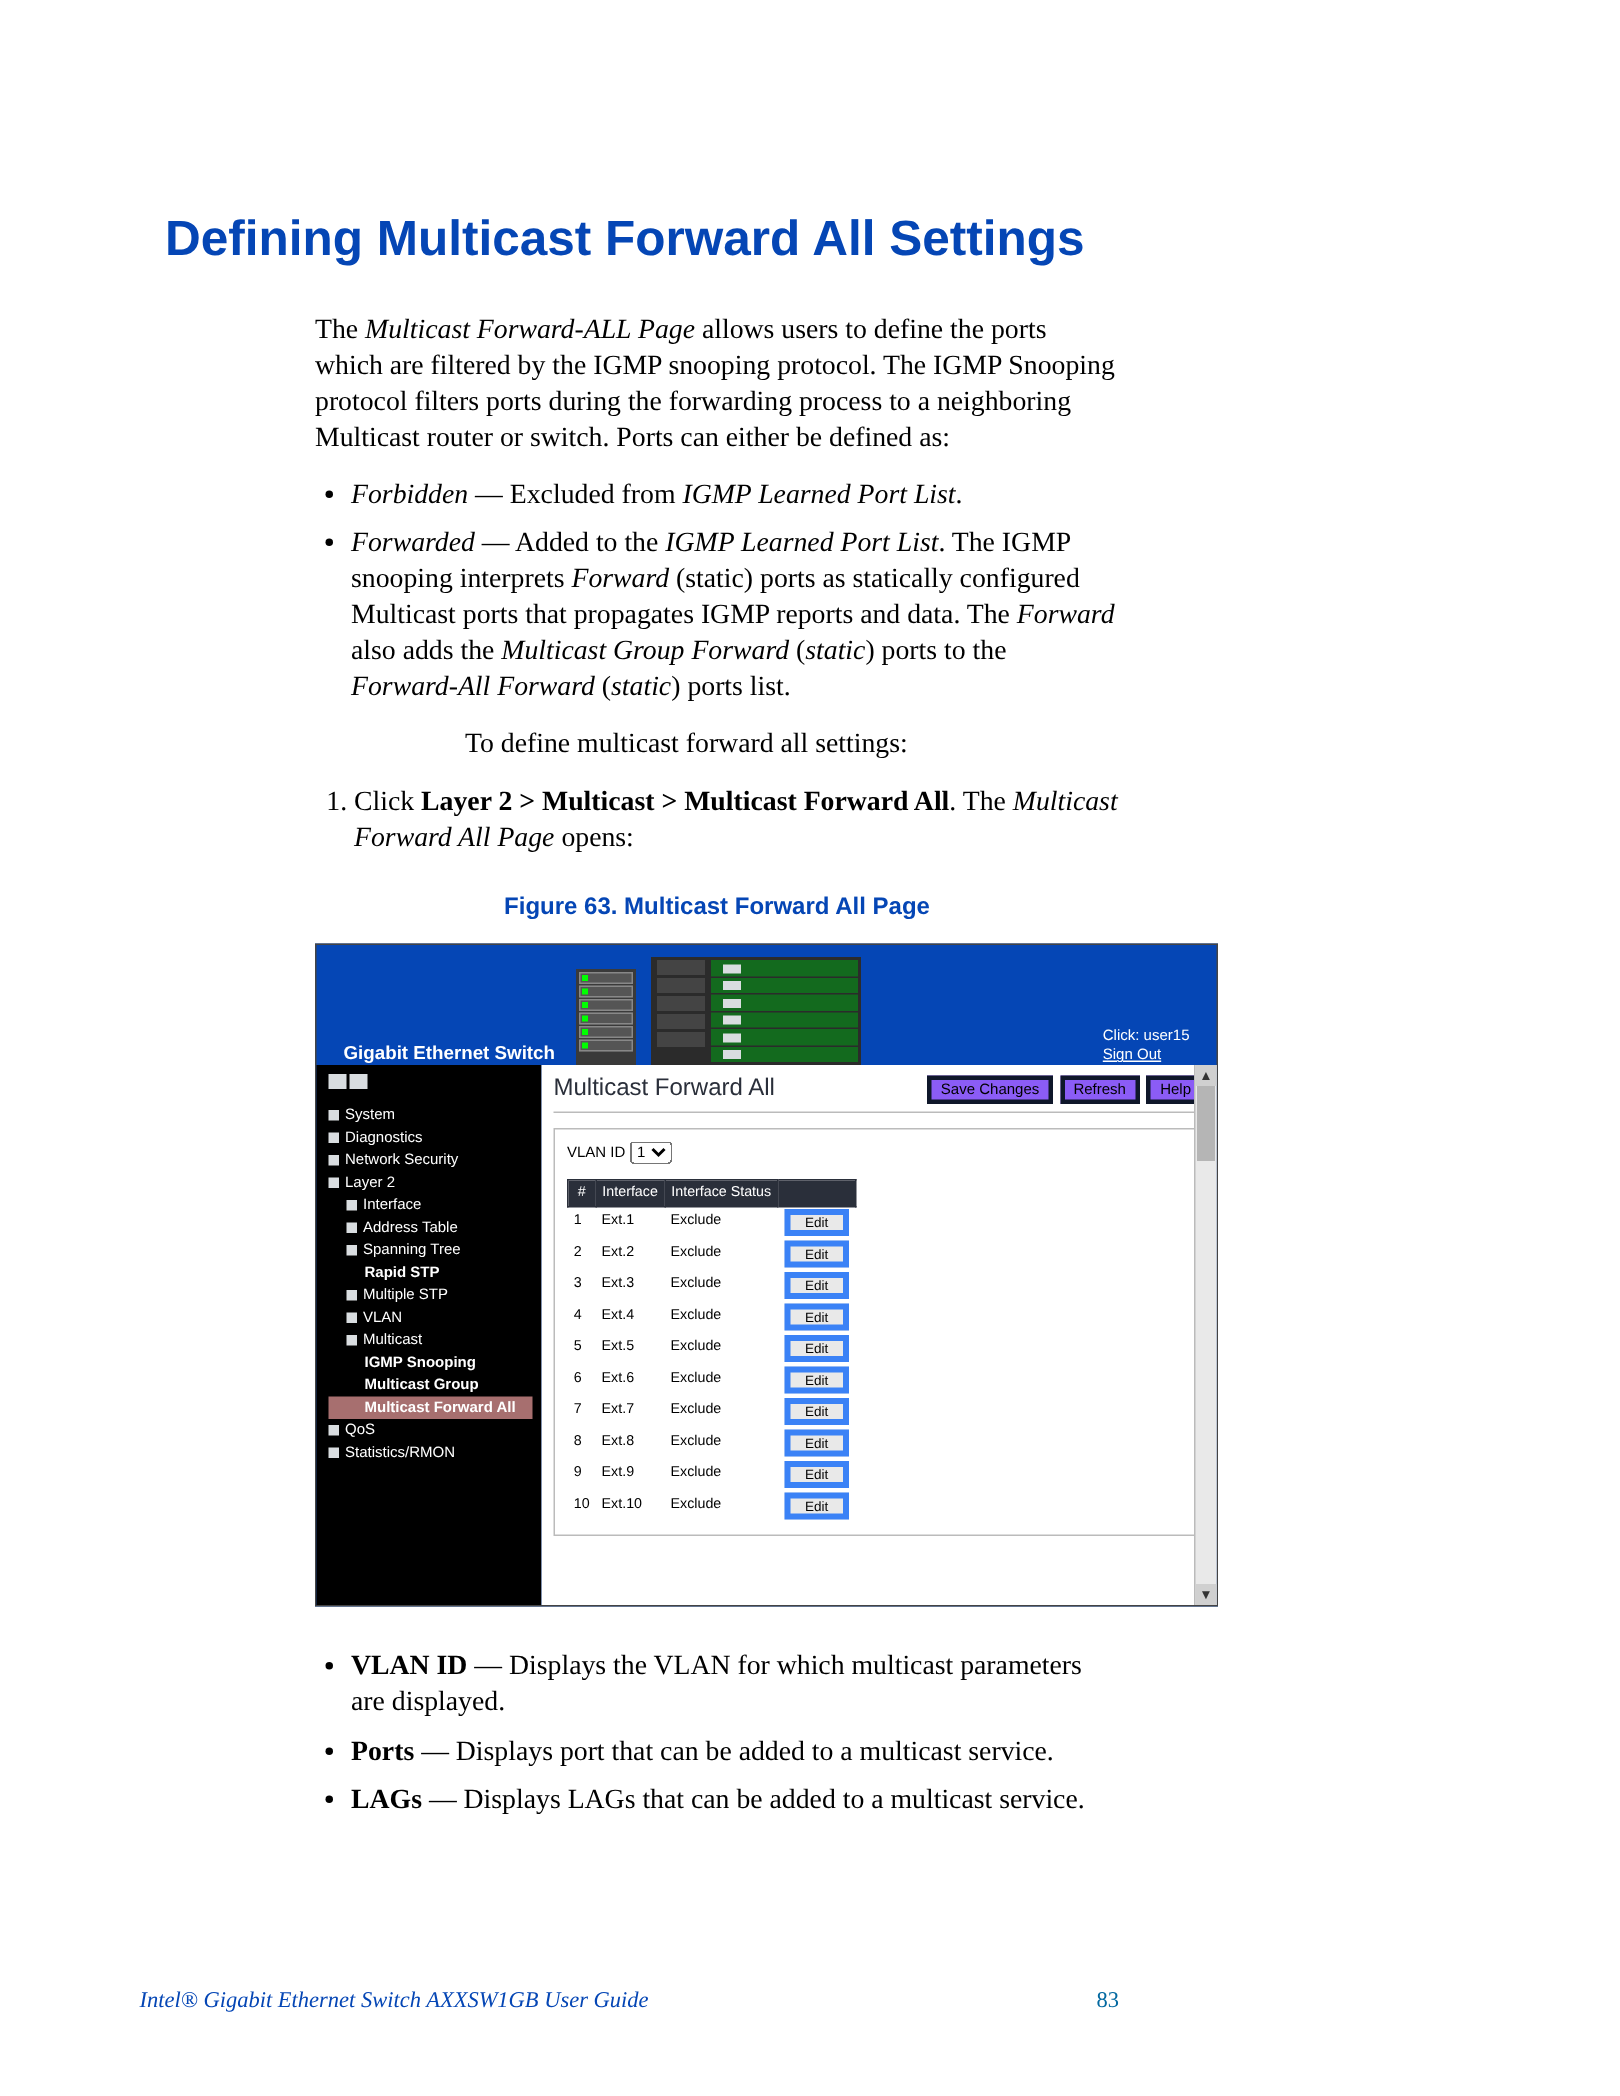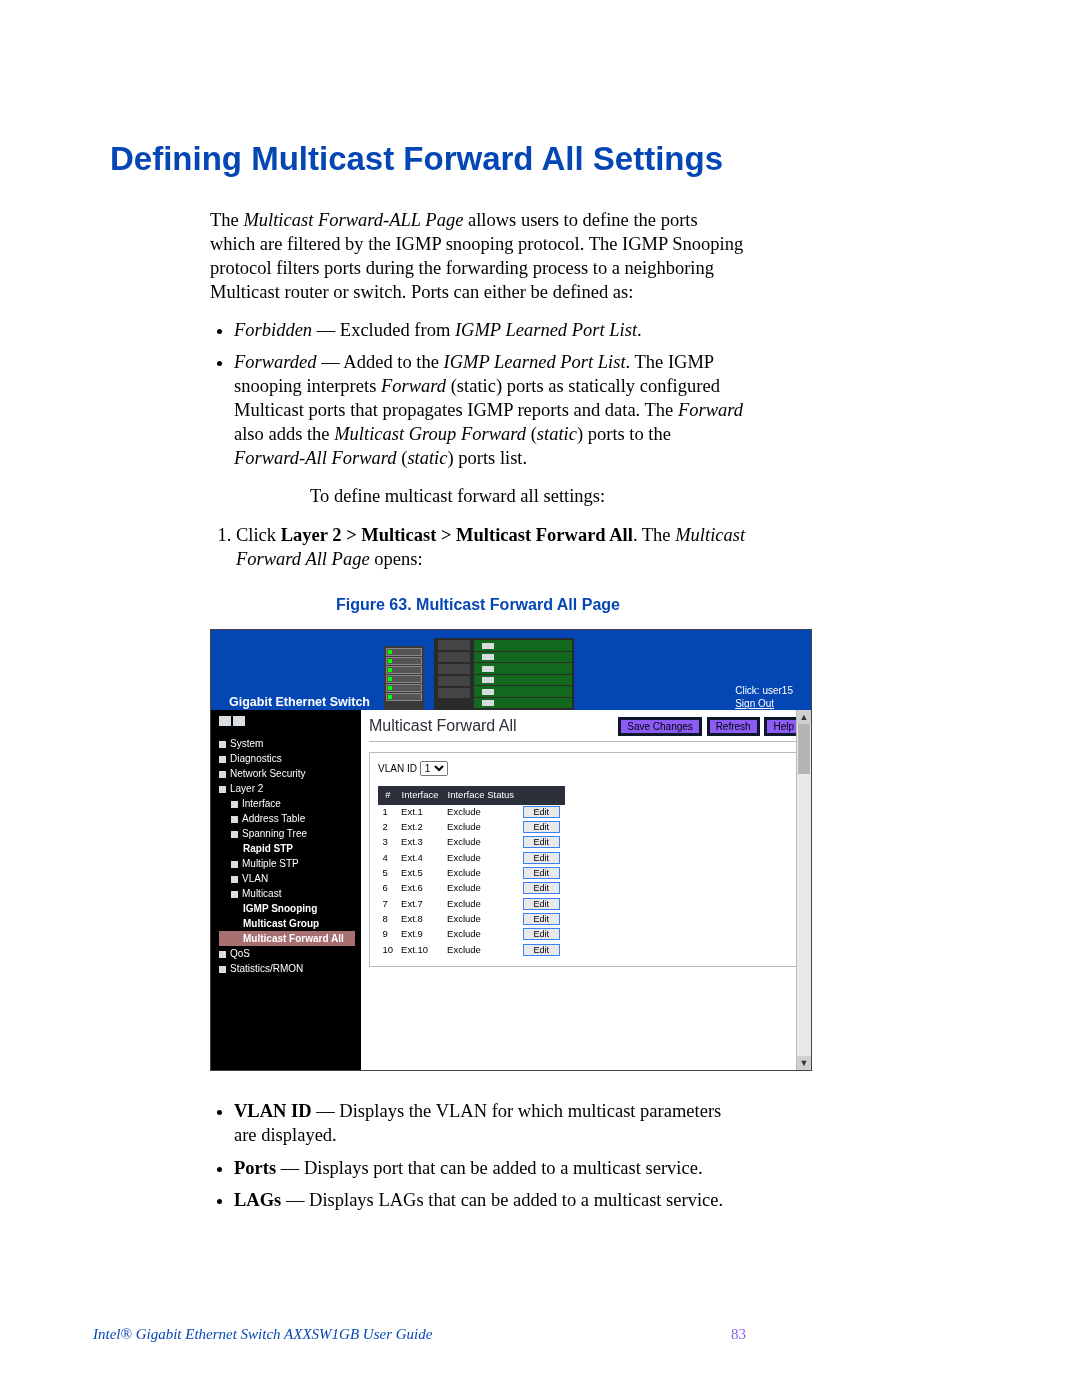--- a/index.html
+++ b/index.html
@@ -45,28 +45,28 @@
   .ss-buttons{margin-left:auto;font-size:10px}
   .ss-buttons button{font-size:10px;background:#8b5cf6;border:3px solid #0f172a;padding:1px 6px;margin-left:2px;cursor:pointer}
   .ss-line{height:1px;background:#bbb;margin-bottom:10px}
   .ss-panel{border:1px solid #bbb;background:#fff;padding:8px;position:relative}
   .ss-panel .vlan{font-size:10px;margin-bottom:10px}
   .ss-panel select{font-size:10px}
   .ss-panel .radio{font-size:10px;margin-bottom:8px}
   .ss-panel table{border-collapse:collapse;font-size:9.5px}
   .ss-panel th{background:#2a2f3a;color:#fff;padding:2px 4px;font-weight:normal;border:1px solid #2a2f3a}
   .ss-panel td{padding:1px 4px;border-bottom:1px solid #fff}
-  .ss-panel td button{font-size:9px;padding:0 10px;background:#e9e9e9;border:1px solid #3b82f6;cursor:pointer}
+  .ss-panel td button{font-size:9px;padding:0 10px;background:#e9e9e9;border:4px solid #3b82f6;cursor:pointer}
   .ss-scroll{position:absolute;right:0;top:0;bottom:0;width:14px;background:#e9e9e9;border-left:1px solid #bbb}
   .ss-scroll .up,.ss-scroll .dn{position:absolute;left:0;width:14px;height:14px;background:#d0d0d0;font-size:9px;line-height:14px;text-align:center;color:#333}
   .ss-scroll .up{top:0}
   .ss-scroll .dn{bottom:0}
   .ss-scroll .thumb{position:absolute;left:1px;top:14px;width:12px;height:50px;background:#b5b5b5}
   .footer{position:absolute;left:93px;right:110px;bottom:54px;font-style:italic;font-size:15px;color:#0546b5;display:flex;justify-content:space-between;font-family:"Times New Roman",Times,serif}
-  .footer .pnum{color:#8b5cf6;font-style:normal}
+  .footer .pnum{color:#0369a1;font-style:normal}
 </style>
 </head>
 <body>
 
 <div class="page">
   <h1>Defining Multicast Forward All Settings</h1>
 
   <div class="body-block">
     <p>
       <span>The </span><span class="i">Multicast Forward-ALL Page</span><span> allows users to define the ports which are filtered by the IGMP snooping protocol. The IGMP Snooping protocol filters ports during the forwarding process to a neighboring Multicast router or switch. Ports can either be defined as:</span>

